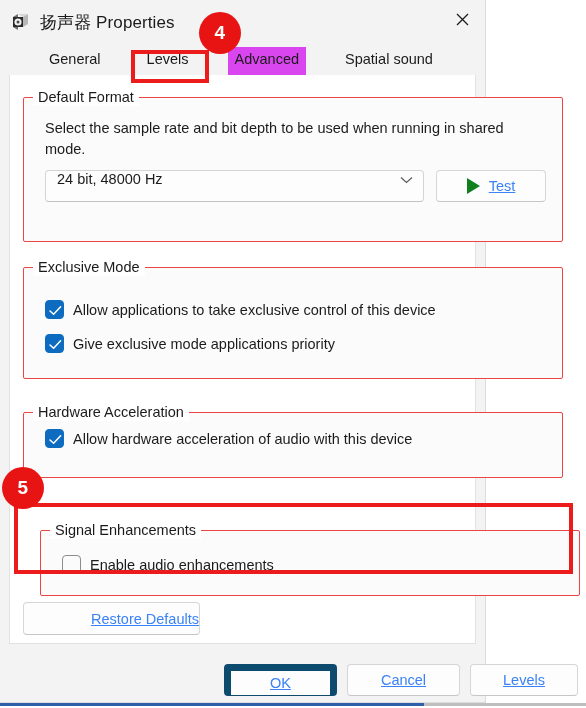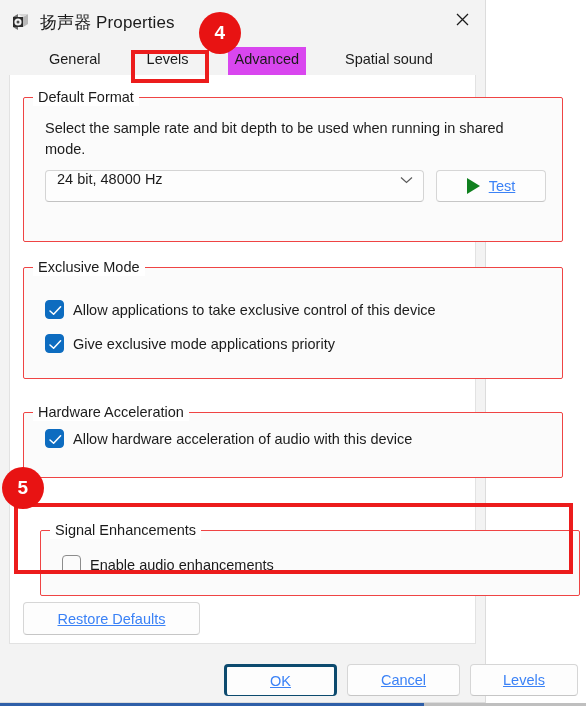--- a/index.html
+++ b/index.html
@@ -148,21 +148,21 @@
     border-radius: 4px;
     box-sizing: border-box;
     display: flex;
     align-items: center;
     justify-content: center;
     font-size: 14.5px;
     color: #3b82f6;
     text-decoration: underline;
   }
   .btn.default {
-    border: 3px solid #0c4a6e;
+    border: 7px solid #0c4a6e;
     border-bottom-width: 1px;
   }
   .btn .play {
     width: 0; height: 0;
     border-left: 13px solid #10801f;
     border-top: 8px solid transparent;
     border-bottom: 8px solid transparent;
     margin-right: 9px;
   }
 
@@ -332,21 +332,21 @@
 
     <div class="group" style="left:30px; top:437px; width:540px; height:66px;margin-top:18px;">
       <span class="legend">Signal Enhancements</span>
 
       <div class="cbrow" style="left:21px; top:24px;">
         <span class="cbox off"></span>
         <span>Enable audio enhancements</span>
       </div>
     </div>
 
-    <div class="btn" style="left:13px; top:527px; width:177px; height:33px;">
+    <div class="btn" style="left:13px; top:527px; width:177px; height:33px;justify-content:flex-end;">
       <span>Restore Defaults</span>
     </div>
   </div>
 
   <div class="commandbar">
     <div class="btn default" style="left:224px; top:20px; width:113px; height:32px;">
       <span>OK</span>
     </div>
     <div class="btn" style="left:347px; top:20px; width:113px; height:32px;">
       <span>Cancel</span>

